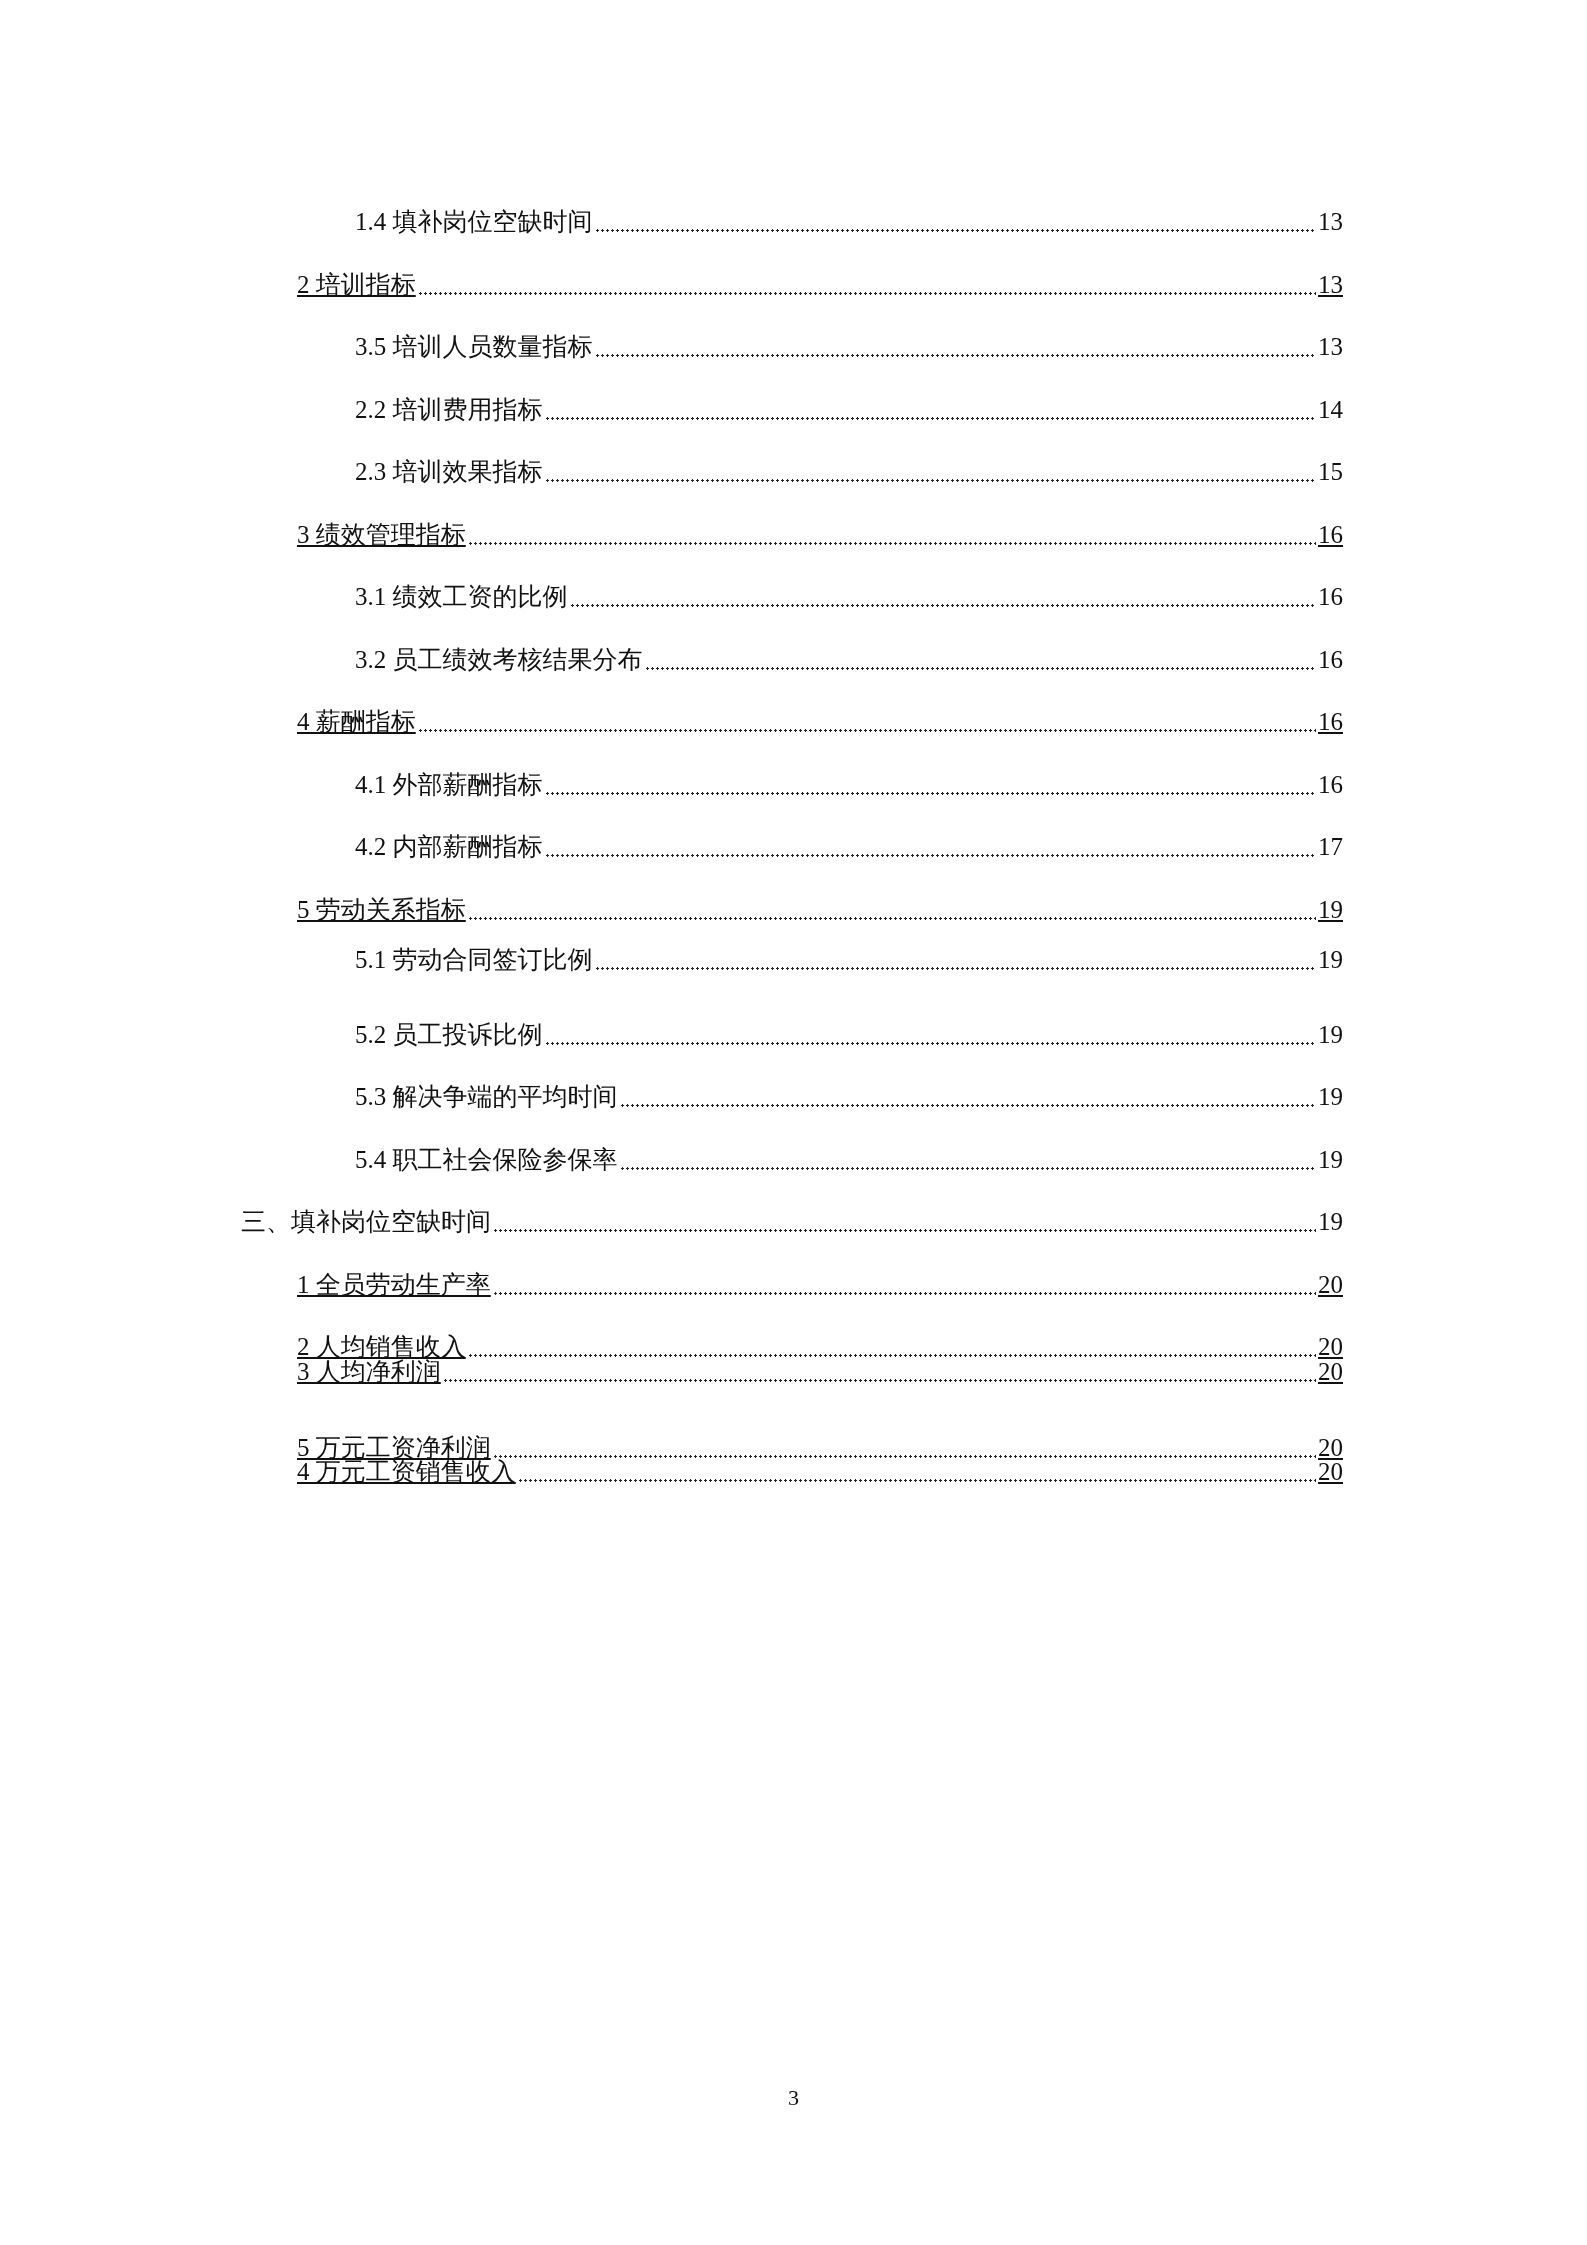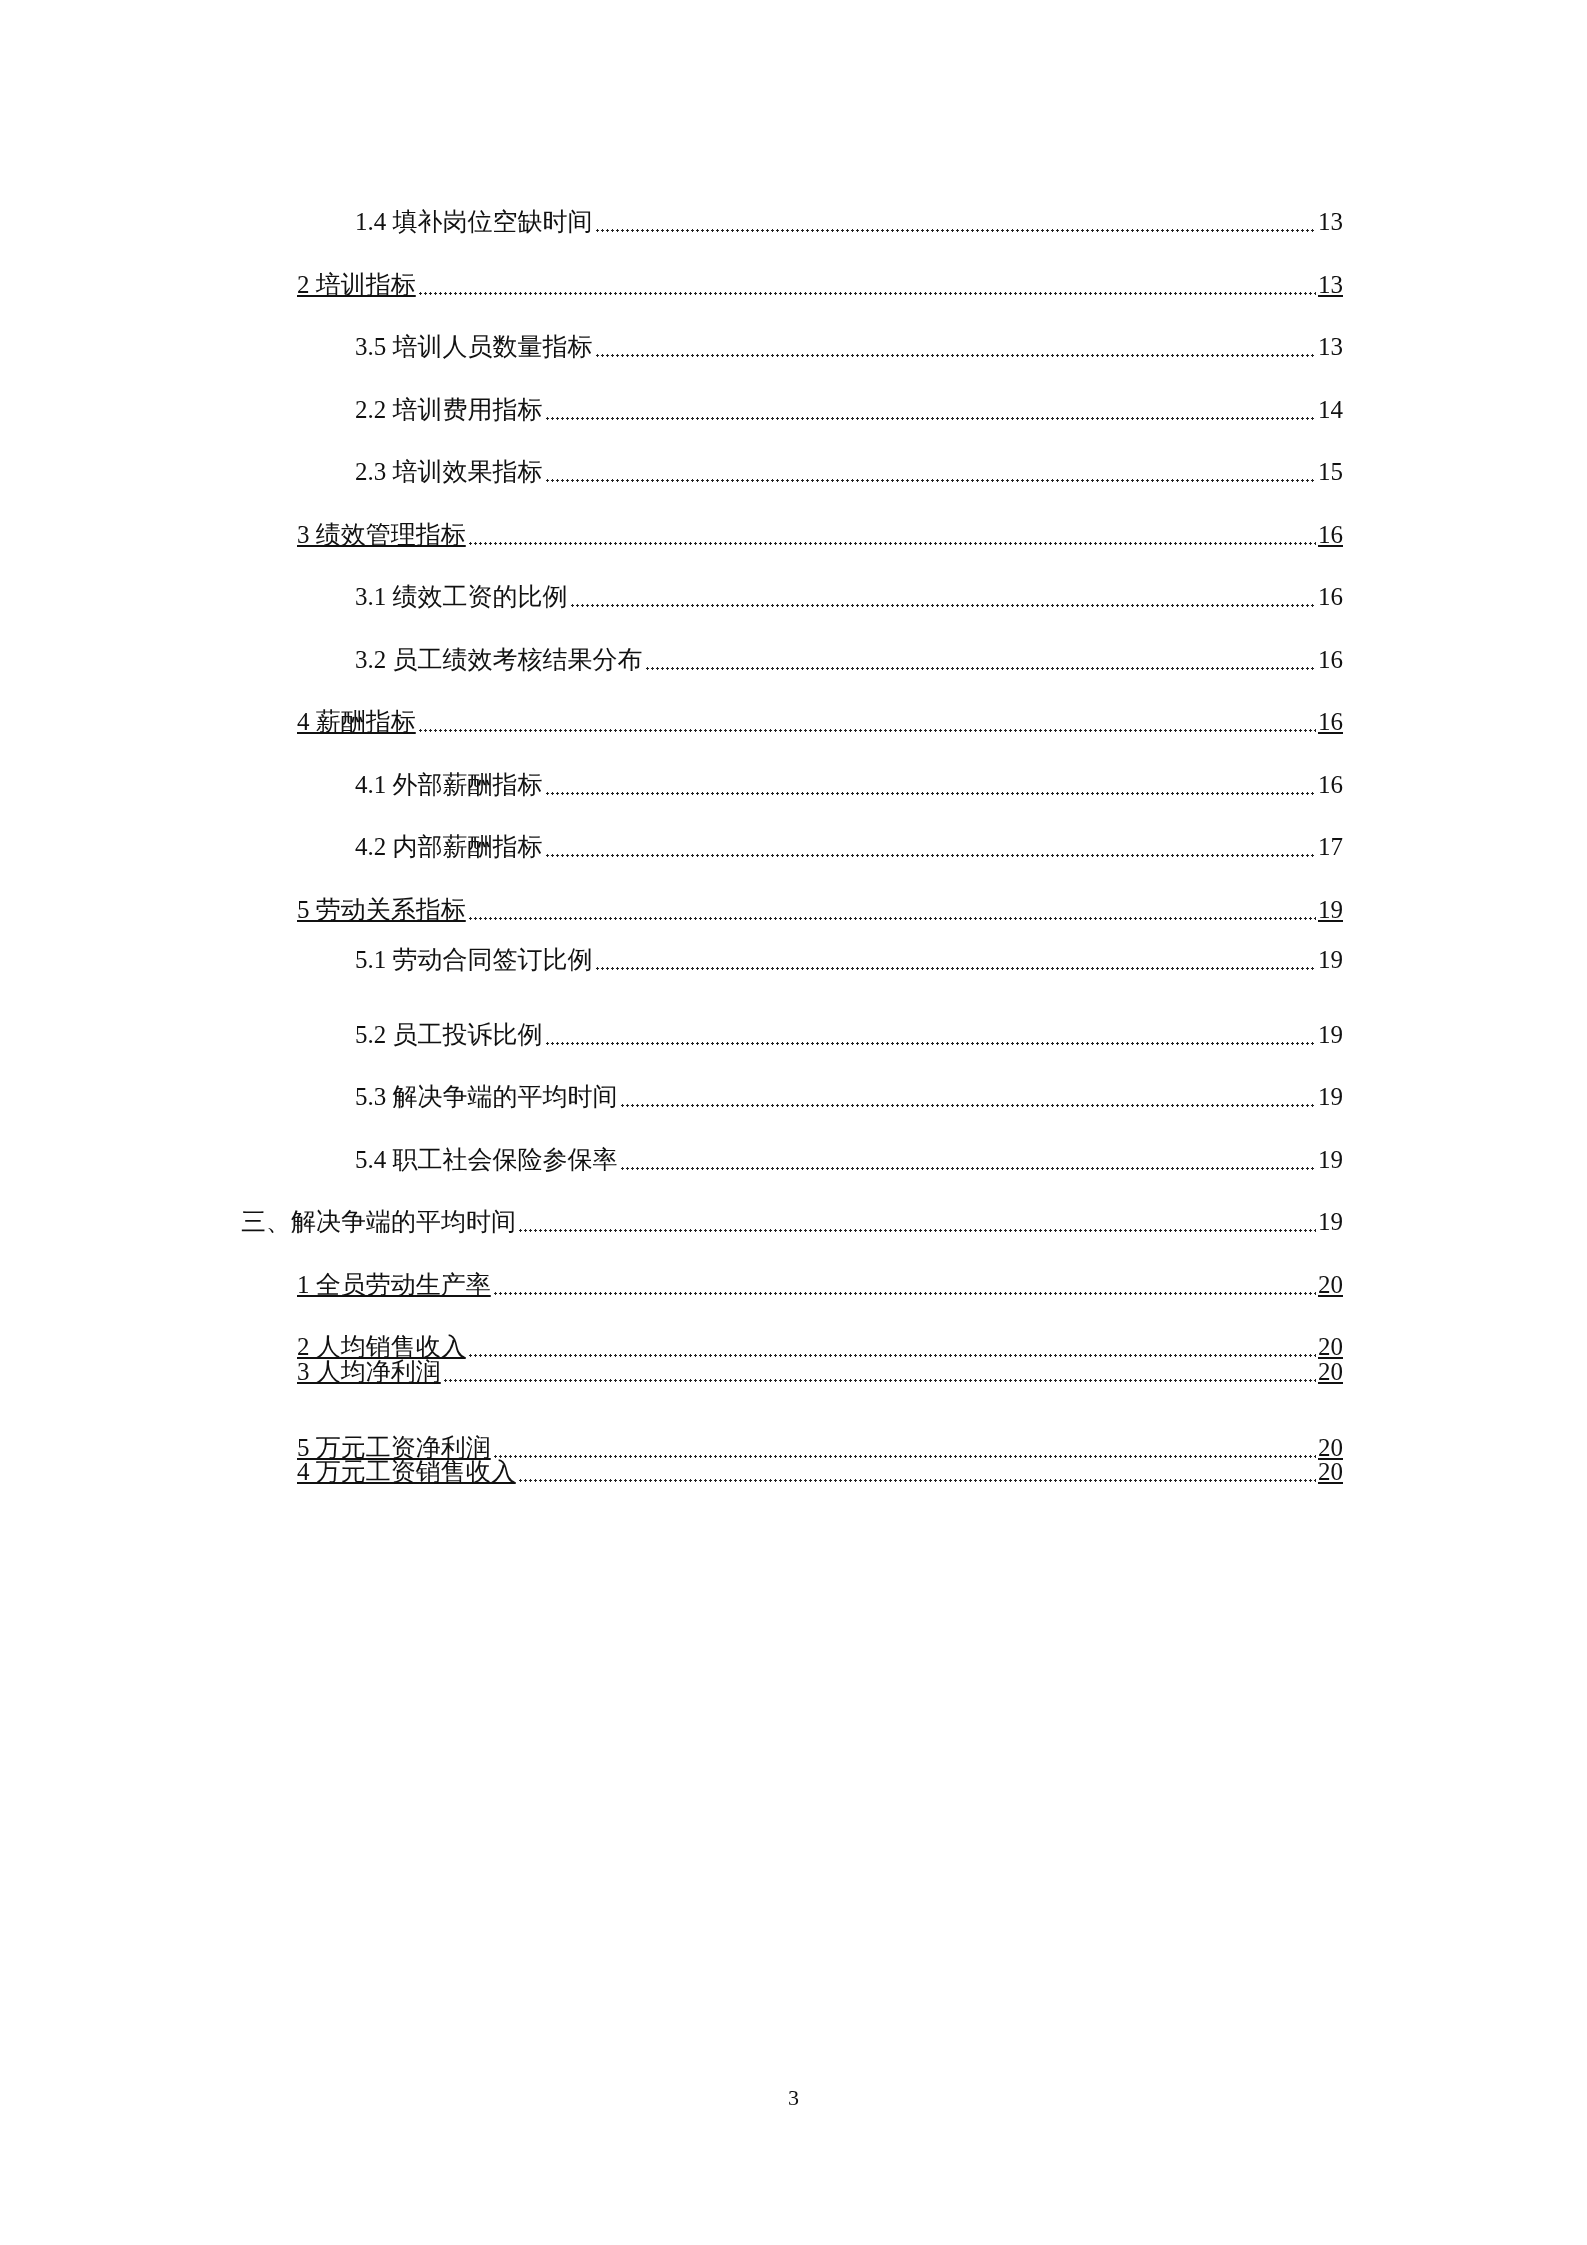--- a/index.html
+++ b/index.html
@@ -120,21 +120,21 @@
     <span class="label">5.3  解决争端的平均时间</span>
     <span class="leader"></span>
     <span class="page">19</span>
   </div>
   <div class="toc-line lvl2" style="top:1140px">
     <span class="label">5.4  职工社会保险参保率</span>
     <span class="leader"></span>
     <span class="page">19</span>
   </div>
   <div class="toc-line lvl0" style="top:1202px">
-    <span class="label">三、解决争端的平均时间</span>
+    <span class="label">三、填补岗位空缺时间</span>
     <span class="leader"></span>
     <span class="page">19</span>
   </div>
   <div class="toc-line lvl1" style="top:1265px">
     <span class="label">1 全员劳动生产率</span>
     <span class="leader"></span>
     <span class="page">20</span>
   </div>
   <div class="toc-line lvl1" style="top:1327px">
     <span class="label">2 人均销售收入</span>

